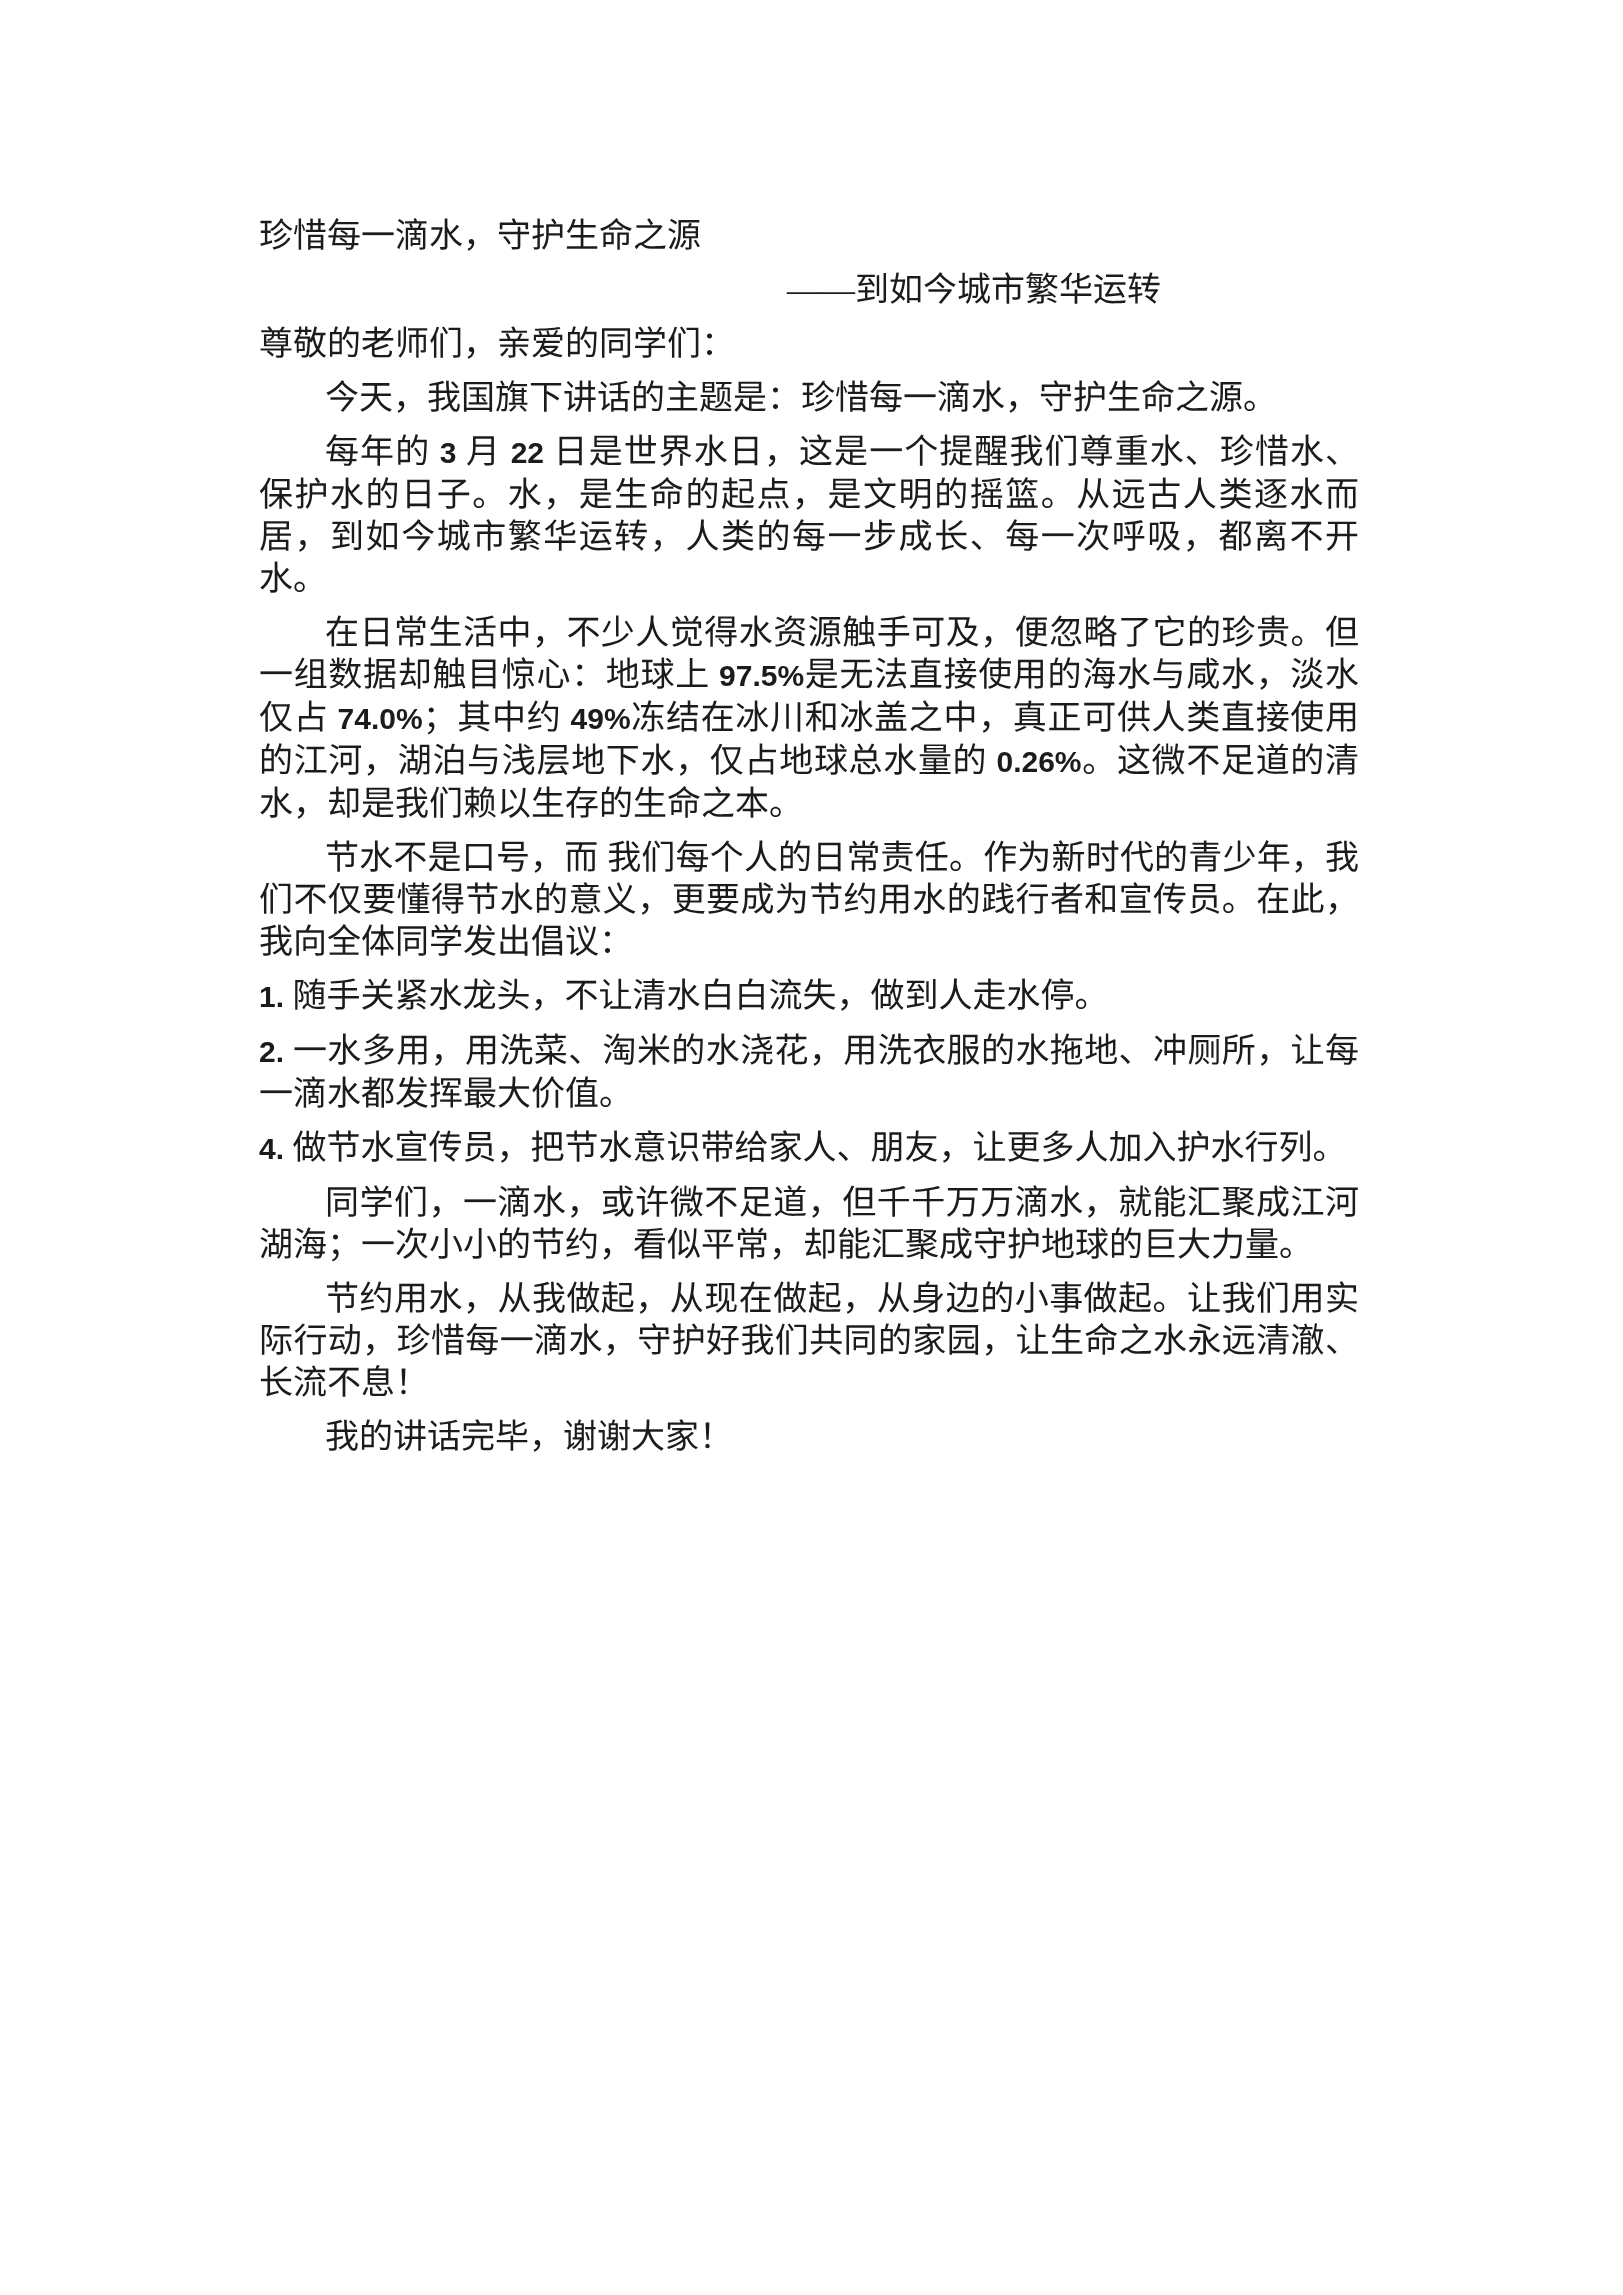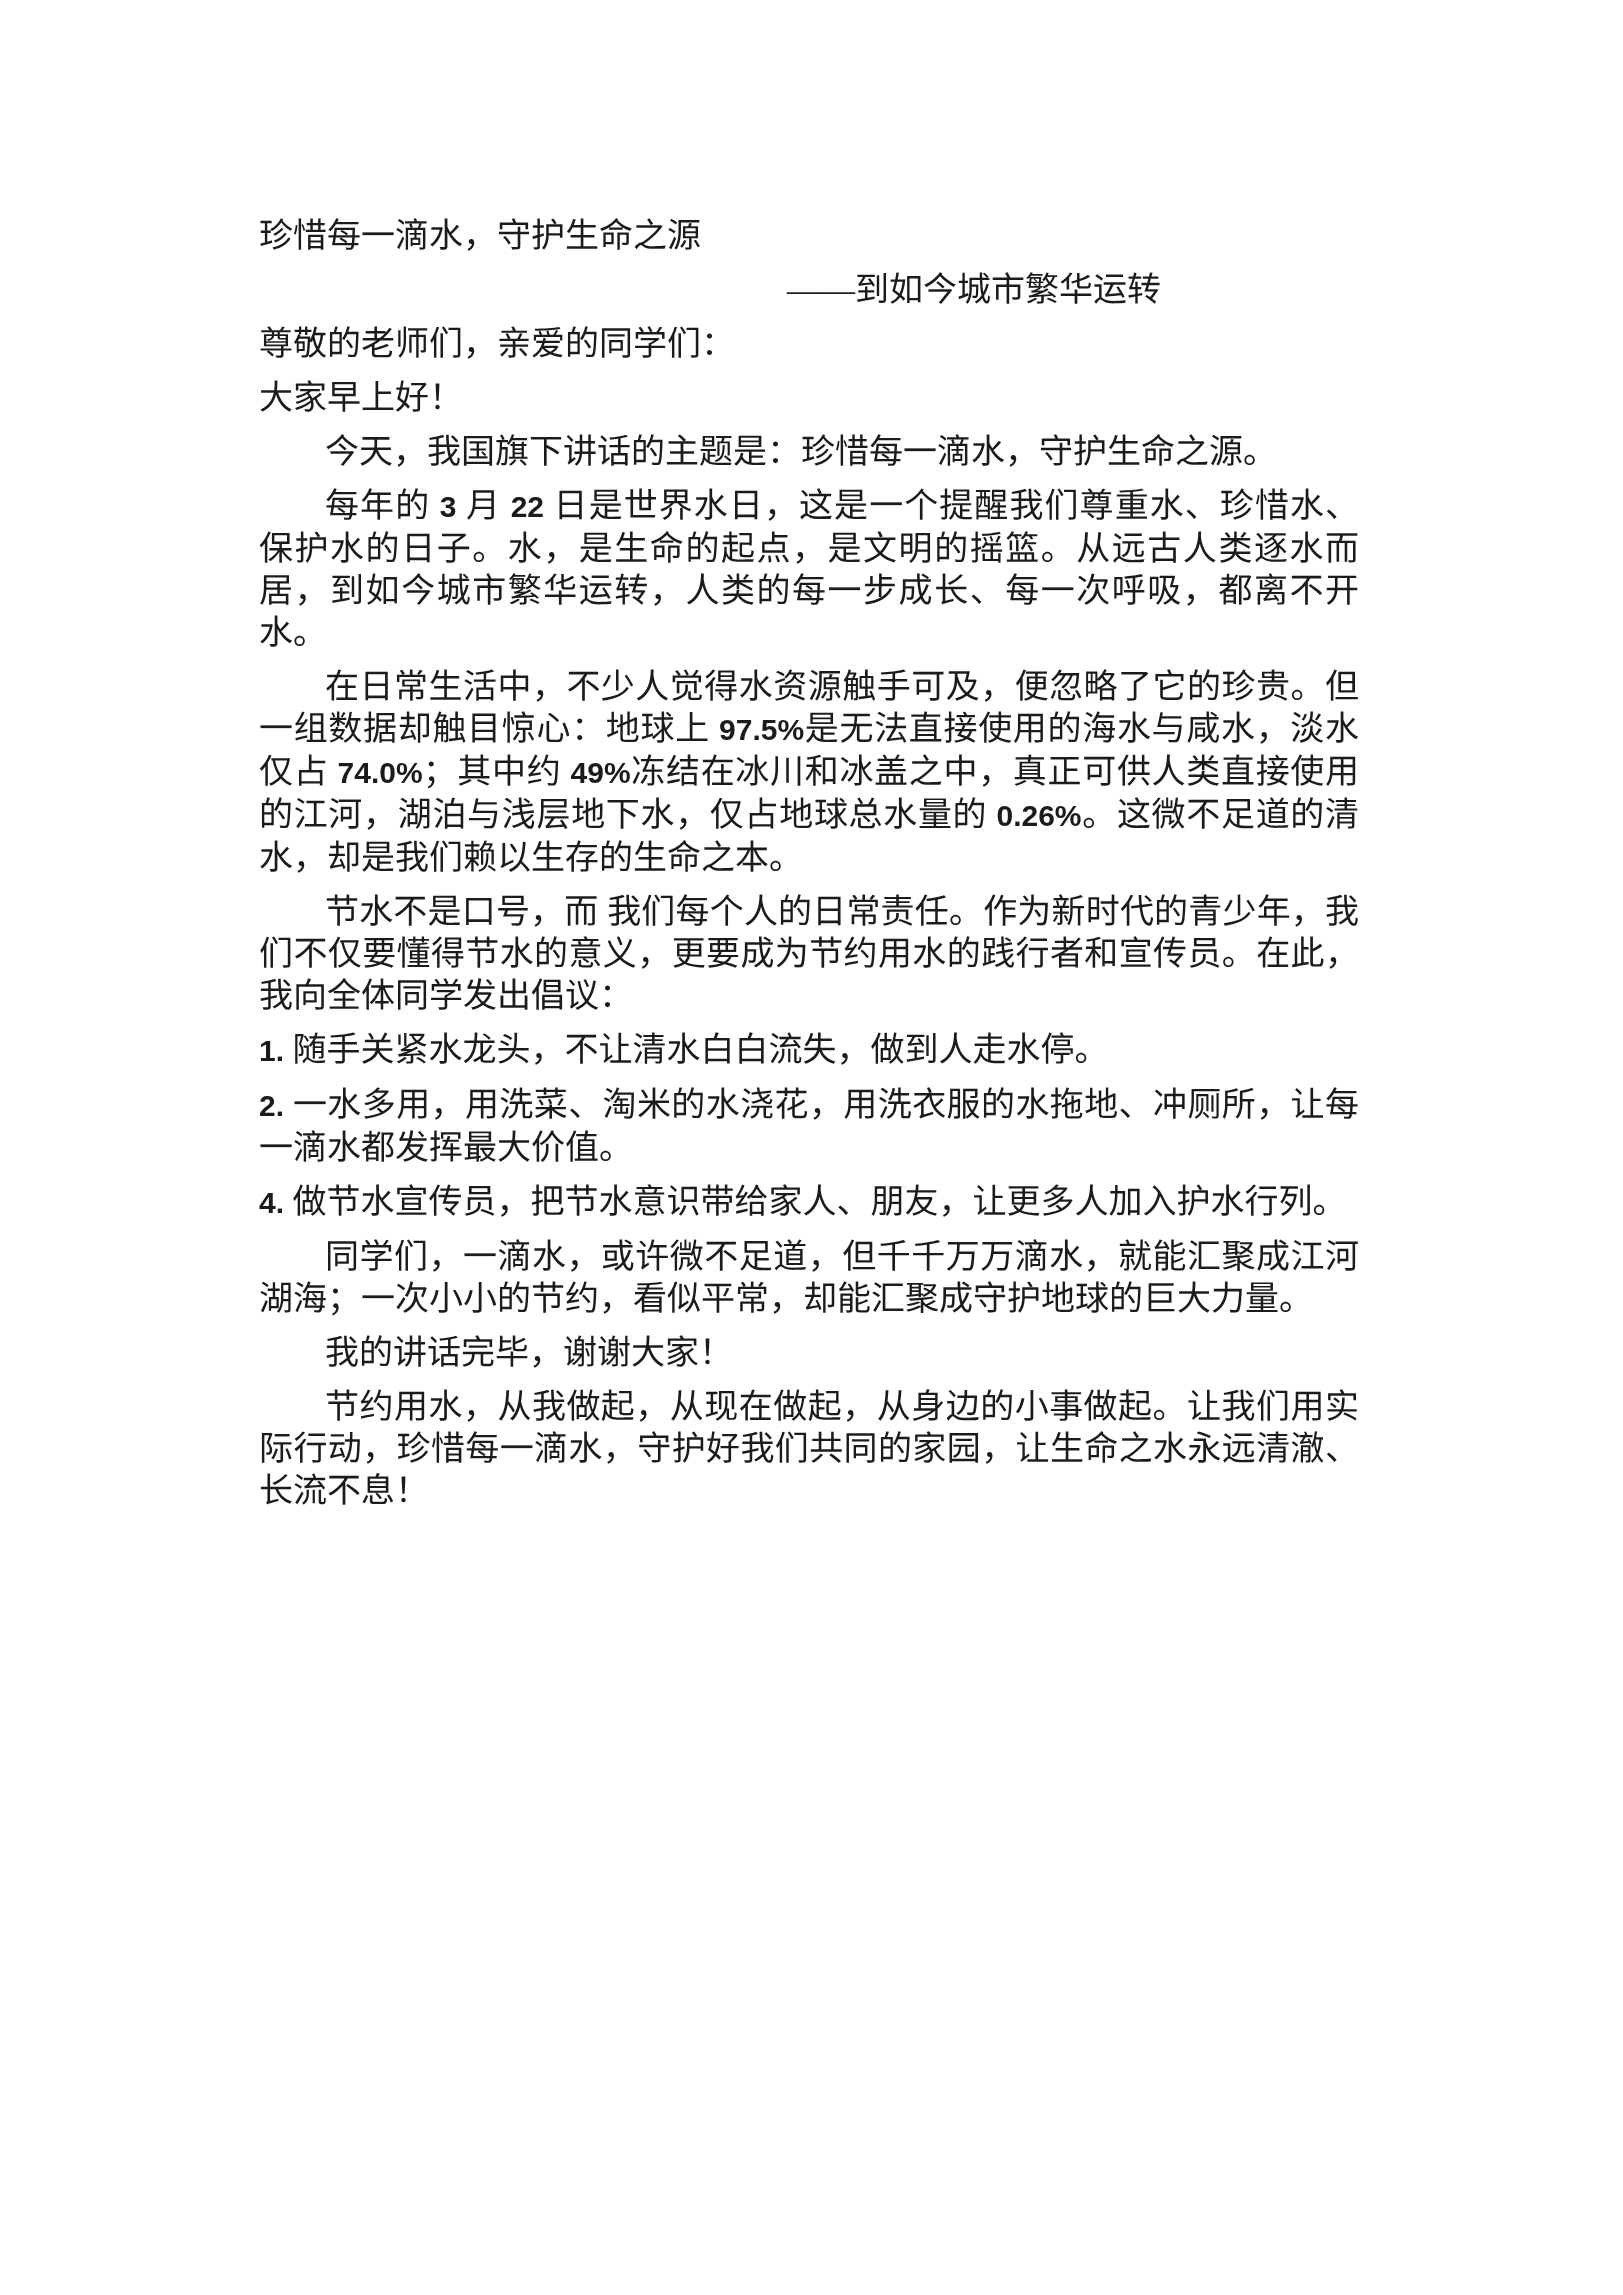--- a/index.html
+++ b/index.html
@@ -52,37 +52,36 @@
 <body>
 
 <div class="doc-page">
 
   <p class="title-line">珍惜每一滴水，守护生命之源</p>
 
   <p class="subtitle-line gap">——到如今城市繁华运转</p>
 
   <p class="gap">尊敬的老师们，亲爱的同学们：</p>
 
-  <p class="gap">大家早上好！</p>
 
   <p class="indent gap">今天，我国旗下讲话的主题是：珍惜每一滴水，守护生命之源。</p>
 
   <p class="indent gap">每年的 <span class="num">3</span> 月 <span class="num">22</span> 日是世界水日，这是一个提醒我们尊重水、珍惜水、保护水的日子。水，是生命的起点，是文明的摇篮。从远古人类逐水而居，到如今城市繁华运转，人类的每一步成长、每一次呼吸，都离不开水。</p>
 
   <p class="indent gap">在日常生活中，不少人觉得水资源触手可及，便忽略了它的珍贵。但一组数据却触目惊心：地球上 <span class="num">97.5%</span>是无法直接使用的海水与咸水，淡水仅占 <span class="num">74.0%</span>；其中约 <span class="num">49%</span>冻结在冰川和冰盖之中，真正可供人类直接使用的江河，湖泊与浅层地下水，仅占地球总水量的 <span class="num">0.26%</span>。这微不足道的清水，却是我们赖以生存的生命之本。</p>
 
   <p class="indent">节水不是口号，而 我们每个人的日常责任。作为新时代的青少年，我们不仅要懂得节水的意义，更要成为节约用水的践行者和宣传员。在此，我向全体同学发出倡议：</p>
 
   <p class="gap"><span class="num">1.</span> 随手关紧水龙头，不让清水白白流失，做到人走水停。</p>
 
   <p><span class="num">2.</span> 一水多用，用洗菜、淘米的水浇花，用洗衣服的水拖地、冲厕所，让每一滴水都发挥最大价值。</p>
 
 
   <p><span class="num">4.</span> 做节水宣传员，把节水意识带给家人、朋友，让更多人加入护水行列。</p>
 
   <p class="indent gap">同学们，一滴水，或许微不足道，但千千万万滴水，就能汇聚成江河湖海；一次小小的节约，看似平常，却能汇聚成守护地球的巨大力量。</p>
 
+  <p class="indent gap">节约用水，从我做起，从现在做起，从身边的小事做起。让我们用实际行动，珍惜每一滴水，守护好我们共同的家园，让生命之水永远清澈、长流不息！</p>
+
   <p class="indent gap">我的讲话完毕，谢谢大家！</p>
-
-  <p class="indent gap">节约用水，从我做起，从现在做起，从身边的小事做起。让我们用实际行动，珍惜每一滴水，守护好我们共同的家园，让生命之水永远清澈、长流不息！</p>
 
 </div>
 
 
 </body></html>

